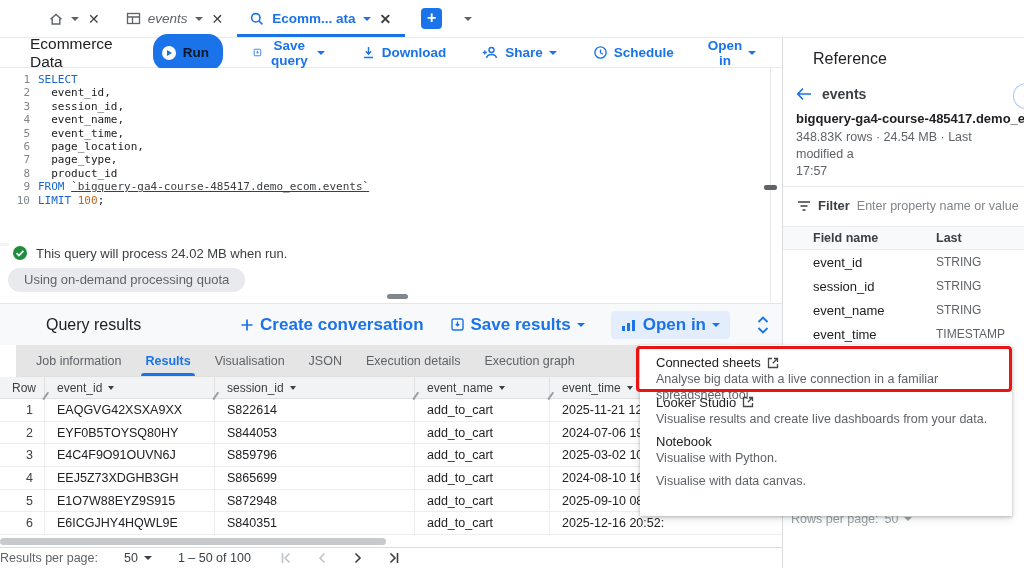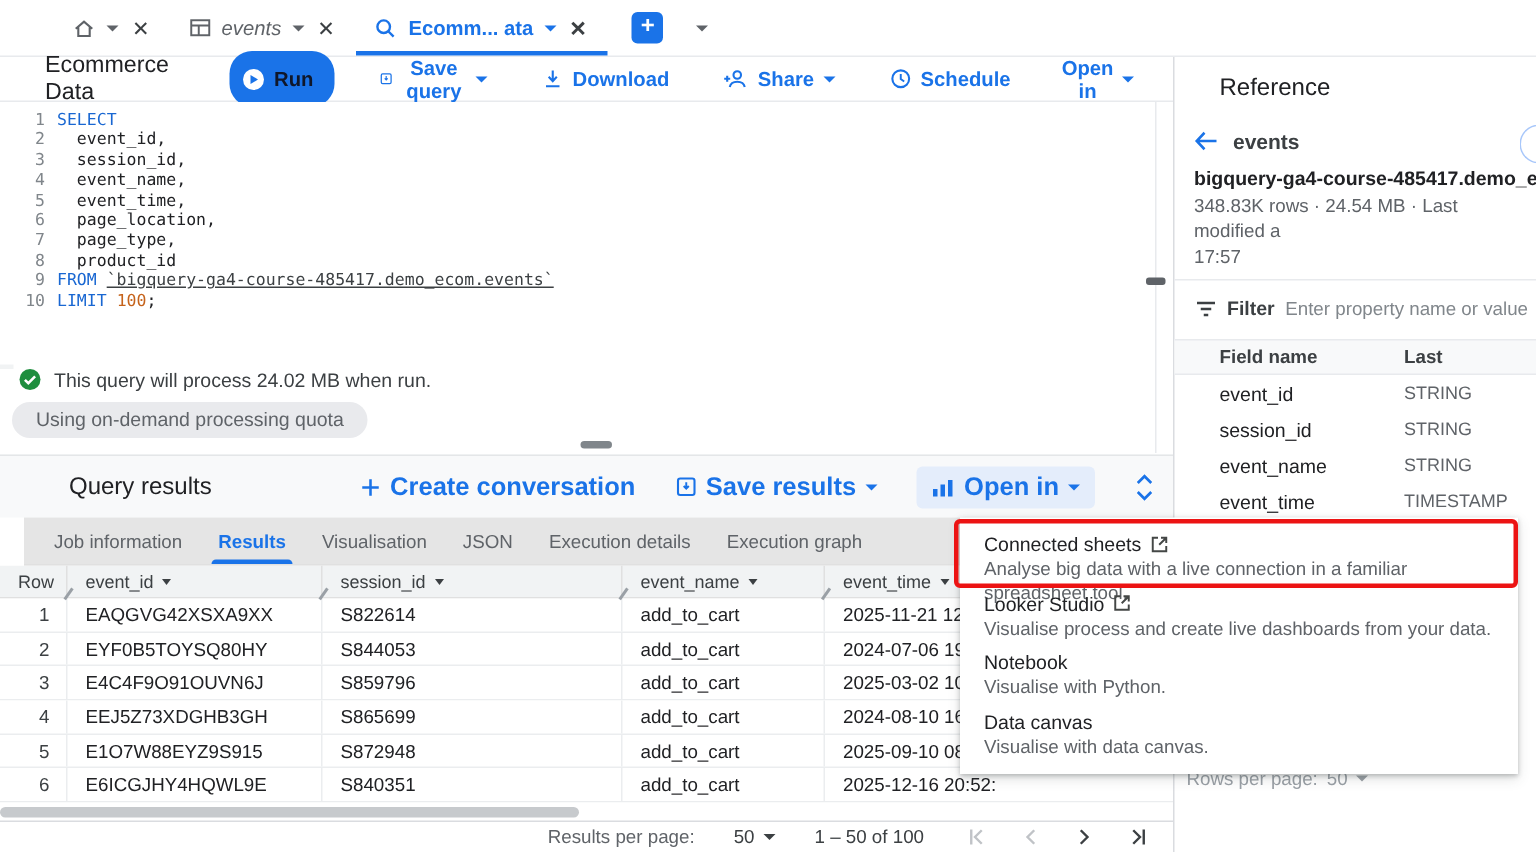--- a/index.html
+++ b/index.html
@@ -55,21 +55,21 @@
   .tbl{position:absolute;left:0;top:377px;width:782px;overflow:hidden;}
   .tbl-head{display:flex;height:22px;background:#f1f3f4;border-bottom:1px solid #e0e0e0;}
   .th{display:flex;align-items:center;gap:6px;font-size:12px;color:#3c4043;padding-left:12px;border-right:1px solid #e0e0e0;flex:none;position:relative;cursor:pointer;}
   .th .sortcaret{width:0;height:0;border-left:3.5px solid transparent;border-right:3.5px solid transparent;border-top:4px solid #3c4043;}
   .th .rsz{position:absolute;left:-4px;bottom:2px;width:9px;height:1.5px;background:#9aa0a6;transform:rotate(-55deg);cursor:col-resize;}
   .tr{display:flex;height:22.7px;background:#fff;border-bottom:1px solid #ebedef;}
   .td{font-size:12.5px;color:#202124;padding-left:12px;display:flex;align-items:center;border-right:1px solid #ebedef;flex:none;overflow:hidden;white-space:nowrap;}
   .td.rownum{justify-content:flex-end;padding-right:11px;padding-left:0;color:#3c4043;}
   .hscroll{position:absolute;left:0;top:538px;width:386px;height:7px;background:#c7cacd;border-radius:4px;cursor:grab;}
   
-  .footer{position:absolute;left:0;top:547px;width:782px;height:21px;background:#fff;border-top:1px solid #dadce0;display:flex;align-items:center;justify-content:flex-end;color:#5f6368;font-size:12.5px;}
+  .footer{position:absolute;left:0;top:547px;width:782px;height:21px;background:#fff;border-top:1px solid #dadce0;display:flex;align-items:center;color:#5f6368;font-size:12.5px;}
   .foot-inner{display:flex;align-items:center;margin-right:16px;}
   .pgsize{display:flex;align-items:center;gap:6px;color:#3c4043;margin-left:26px;cursor:pointer;}
   .pgrange{margin-left:26px;color:#3c4043;}
   .pgnav{display:flex;align-items:center;gap:22px;margin-left:28px;}
   .pgnav .nav{cursor:pointer;}
   
   .rpanel{position:absolute;left:782px;top:38px;width:242px;height:530px;background:#fff;border-left:1px solid #dadce0;}
   .rp-title{position:absolute;left:30px;top:12px;font-size:16px;color:#202124;}
   .rp-back{position:absolute;left:13px;top:48px;display:flex;align-items:center;gap:10px;cursor:pointer;}
   .rp-back span{font-size:14px;font-weight:bold;color:#3c4043;}
@@ -435,24 +435,23 @@
           <path d="M10.5 7v3.5h-9v-9H5" fill="none" stroke="#444746" stroke-width="1.3"></path>
           <path d="M7 1.5h3.5V5M10.2 1.8 5.8 6.2" fill="none" stroke="#444746" stroke-width="1.3"></path>
         </svg></div>
       <div class="mi-desc">Analyse big data with a live connection in a familiar spreadsheet tool.</div>
     </div>
     <div class="menu-item">
       <div class="mi-title">Looker Studio<svg width="12" height="12" viewBox="0 0 12 12">
           <path d="M10.5 7v3.5h-9v-9H5" fill="none" stroke="#444746" stroke-width="1.3"></path>
           <path d="M7 1.5h3.5V5M10.2 1.8 5.8 6.2" fill="none" stroke="#444746" stroke-width="1.3"></path>
         </svg></div>
-      <div class="mi-desc">Visualise process and create live dashboards from your data.</div>
+      <div class="mi-desc">Visualise results and create live dashboards from your data.</div>
     </div>
     <div class="menu-item">
       <div class="mi-title">Notebook</div>
       <div class="mi-desc">Visualise with Python.</div>
     </div>
     <div class="menu-item">
-      <div class="mi-title">Data canvas</div>
       <div class="mi-desc">Visualise with data canvas.</div>
     </div>
   </div>
 <div class="redbox"></div>
 
 </body></html>

